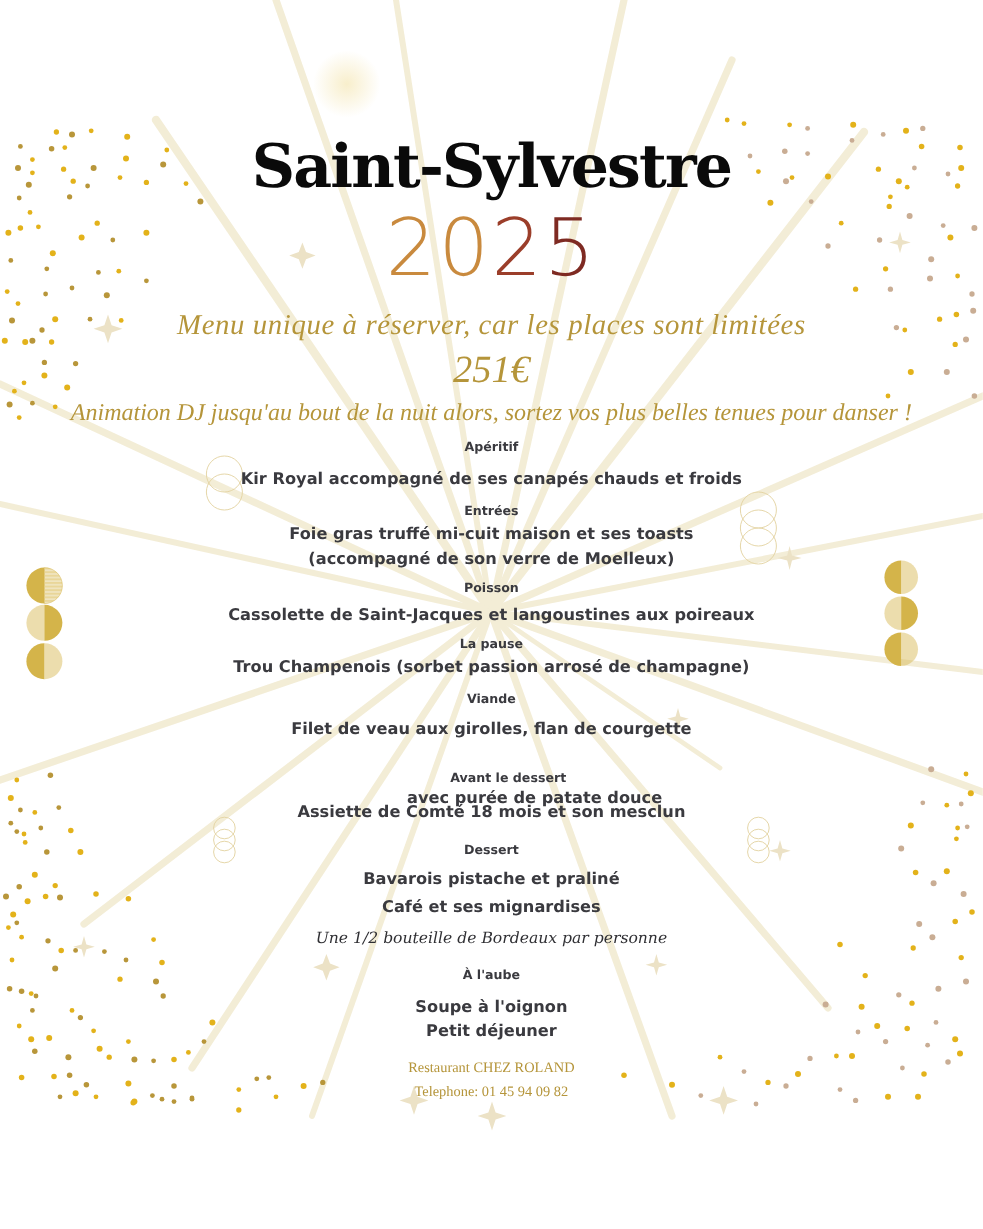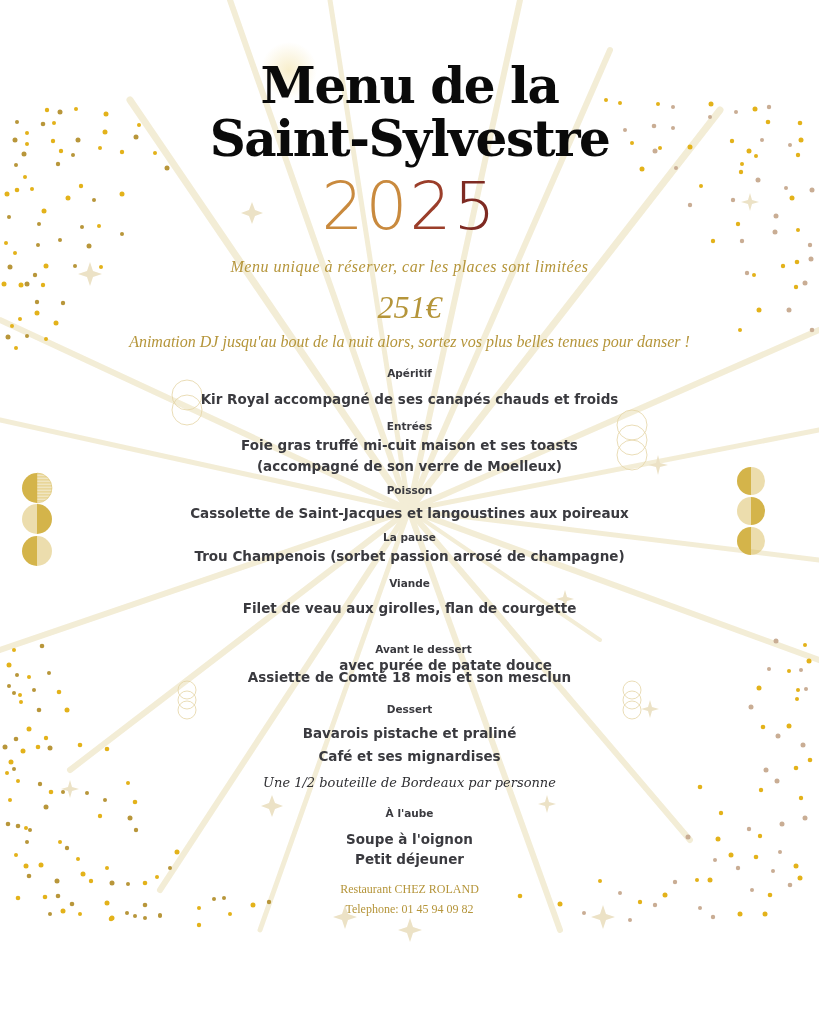--- a/index.html
+++ b/index.html
@@ -18,29 +18,29 @@
   }
   .year {
     font-family: "DejaVu Sans", sans-serif; font-weight: 200;
     font-size: 66px; letter-spacing: 2px; line-height: 70px;
   }
   .year .d1, .year .d2 { color: #c98a3e; }
   .year .d3 { color: #9b3e2a; }
   .year .d4 { color: #7e2a22; }
   .tagline {
     font-family: "Liberation Serif", serif; font-style: italic; color: #b5953a;
-    font-size: 16px; letter-spacing: 0.5px;
+    font-size: 24px; letter-spacing: 0.5px;
   }
   .price {
     font-family: "Liberation Serif", serif; font-style: italic; color: #b5953a;
     font-size: 32px;
   }
   .dj {
     font-family: "Liberation Serif", serif; font-style: italic; color: #b5953a;
-    font-size: 16px;
+    font-size: 20px;
   }
   .sec {
     font-family: "DejaVu Sans", sans-serif; font-weight: bold; color: #3a3a3f;
     font-size: 10.5px;
   }
   .dish {
     font-family: "DejaVu Sans", sans-serif; font-weight: bold; color: #3a3a3f;
     font-size: 13.5px; line-height: 21px;
   }
   .wine {
@@ -411,21 +411,20 @@
     <circle cx="560" cy="904" r="2.5" fill="#e3b21a"></circle>
       <circle cx="584" cy="913" r="2" fill="#c9ad94"></circle>
     <circle cx="520" cy="896" r="2.3" fill="#e3b21a"></circle>
       <circle cx="700" cy="787" r="2.3" fill="#e3b21a"></circle>
     <circle cx="715" cy="860" r="2" fill="#c9ad94"></circle>
       <circle cx="697" cy="880" r="2" fill="#e3b21a"></circle>
   </g>
 </svg>
 
 <div class="content">
-  <div class="center title" style="top:60px;">Menu de la</div>
   <div class="center title" style="top:113px;">Saint-Sylvestre</div>
 
   <div class="center year" style="top:172px;">
     <span class="d1">2</span><span class="d2">0</span><span class="d3">2</span><span class="d4">5</span>
   </div>
 
   <div class="center tagline" style="top:258px;">Menu unique à réserver, car les places sont limitées</div>
   <div class="center price" style="top:289px;">251€</div>
   <div class="center dj" style="top:333px;">Animation DJ jusqu'au bout de la nuit alors, sortez vos plus belles tenues pour danser !</div>
 

